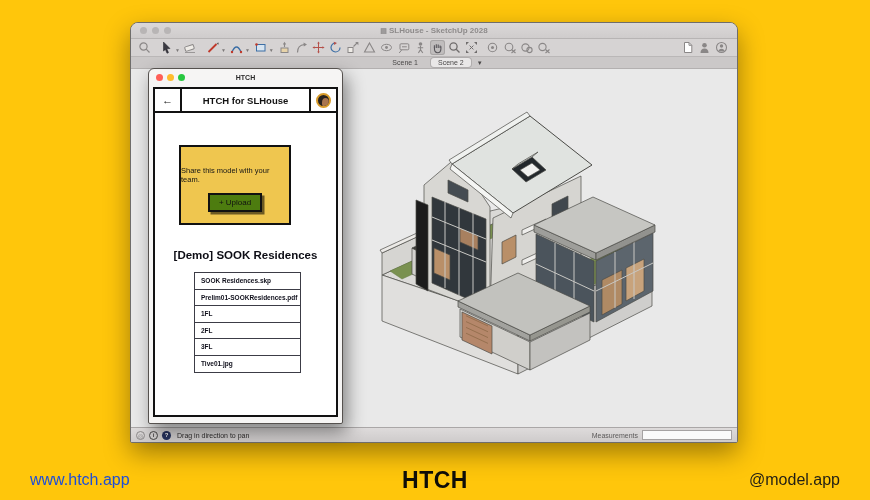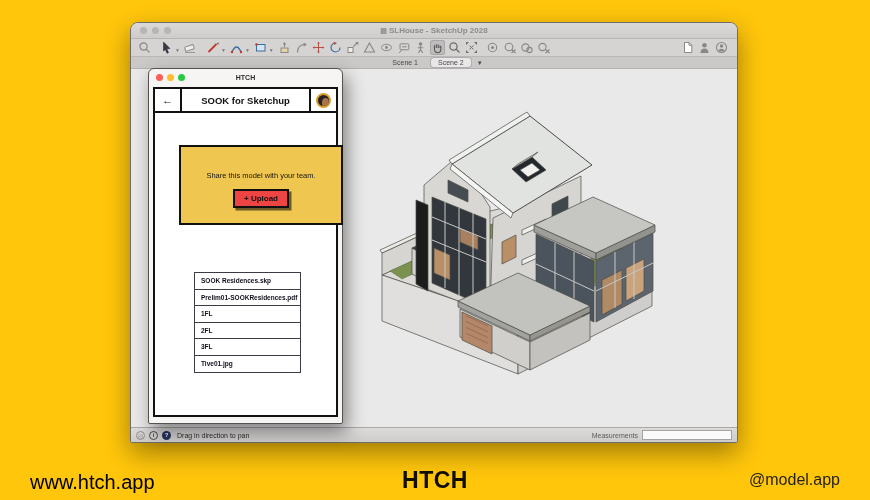--- a/index.html
+++ b/index.html
@@ -67,39 +67,39 @@
     justify-content:center; font-size:11px; color:#111; cursor:default; }
   .hh-title { flex:1; display:flex; align-items:center; justify-content:center;
     font-size:9.5px; font-weight:bold; color:#111; }
   .hh-avatar-cell { width:27px; border-left:2px solid #111; display:flex; align-items:center;
     justify-content:center; }
   .avatar { width:15px; height:15px; border-radius:50%; background:#27221f;
     border:2px solid #d79b2a; position:relative; overflow:hidden; }
   .avatar::after { content:""; position:absolute; left:4px; top:3px; width:7px; height:9px;
     border-radius:50% 50% 40% 40%; background:#a9754e; }
 
-  .share-card { position:absolute; left:24px; top:56px; width:164px; height:80px;
+  .share-card { position:absolute; left:24px; top:56px; width:112px; height:80px;
     background:#efc64f; border:2px solid #111; display:flex; flex-direction:column;
     align-items:center; justify-content:center; gap:9px; }
   .share-msg { font-size:7.5px; color:#161616; margin-top:8px; }
-  .upload-btn { background:#ef4444; border:2px solid #111; font-size:8px; font-weight:bold;
+  .upload-btn { background:#4d7c0f; border:2px solid #111; font-size:8px; font-weight:normal;
     color:#111; padding:3px 9px; box-shadow:2.5px 2.5px 0 rgba(0,0,0,.55); cursor:pointer;
     font-family:"Liberation Sans", sans-serif; }
 
   .proj-title { position:absolute; left:0; right:0; top:160px; text-align:center;
     font-size:11.5px; font-weight:bold; color:#0c0c14; }
   .file-table { position:absolute; left:39px; top:183px; width:107px;
     border:1px solid #3c3c46; background:#fff; }
   .file-row { height:16.5px; border-bottom:1px solid #3c3c46; display:flex;
     align-items:center; padding-left:6px; font-size:6.5px; font-weight:bold; color:#10101c; }
   .file-row:last-child { border-bottom:none; }
 
   
   .footer { position:absolute; left:0; right:0; top:465px; height:35px; }
-  .f-left { position:absolute; left:30px; top:6px; font-size:20px; color:#000000; }
+  .f-left { position:absolute; left:30px; top:6px; font-size:16px; color:#1d4ed8; }
   .f-logo { position:absolute; left:0; right:0; top:2px; text-align:center; font-size:23px;
     font-weight:900; color:#0e0d08; letter-spacing:.5px; transform:scaleY(1.05); }
   .f-right { position:absolute; right:30px; top:6px; font-size:16px; color:#201e15; }
 </style>
 </head>
 <body>
 
 <div class="su-window">
 
   <div class="su-titlebar">
@@ -364,31 +364,32 @@
       <span class="hl" style="background:#ff5f57"></span>
       <span class="hl" style="background:#febc2e"></span>
       <span class="hl" style="background:#28c840"></span>
     </div>
     <div class="htch-title">HTCH</div>
   </div>
 
   <div class="htch-inner">
     <div class="htch-header">
       <div class="hh-back">←</div>
-      <div class="hh-title">SOOK for Sketchup</div>
+      <div class="hh-title">HTCH for SLHouse</div>
       <div class="hh-avatar-cell">
         <span class="avatar"></span>
       </div>
     </div>
 
     <div class="share-card">
       <div class="share-msg">Share this model with your team.</div>
       <button class="upload-btn">+ Upload</button>
     </div>
 
+    <div class="proj-title">[Demo] SOOK Residences</div>
 
     <div class="file-table">
       <div class="file-row">SOOK Residences.skp</div>
       <div class="file-row">Prelim01-SOOKResidences.pdf</div>
       <div class="file-row">1FL</div>
       <div class="file-row">2FL</div>
       <div class="file-row">3FL</div>
       <div class="file-row">Tive01.jpg</div>
     </div>
   </div>

